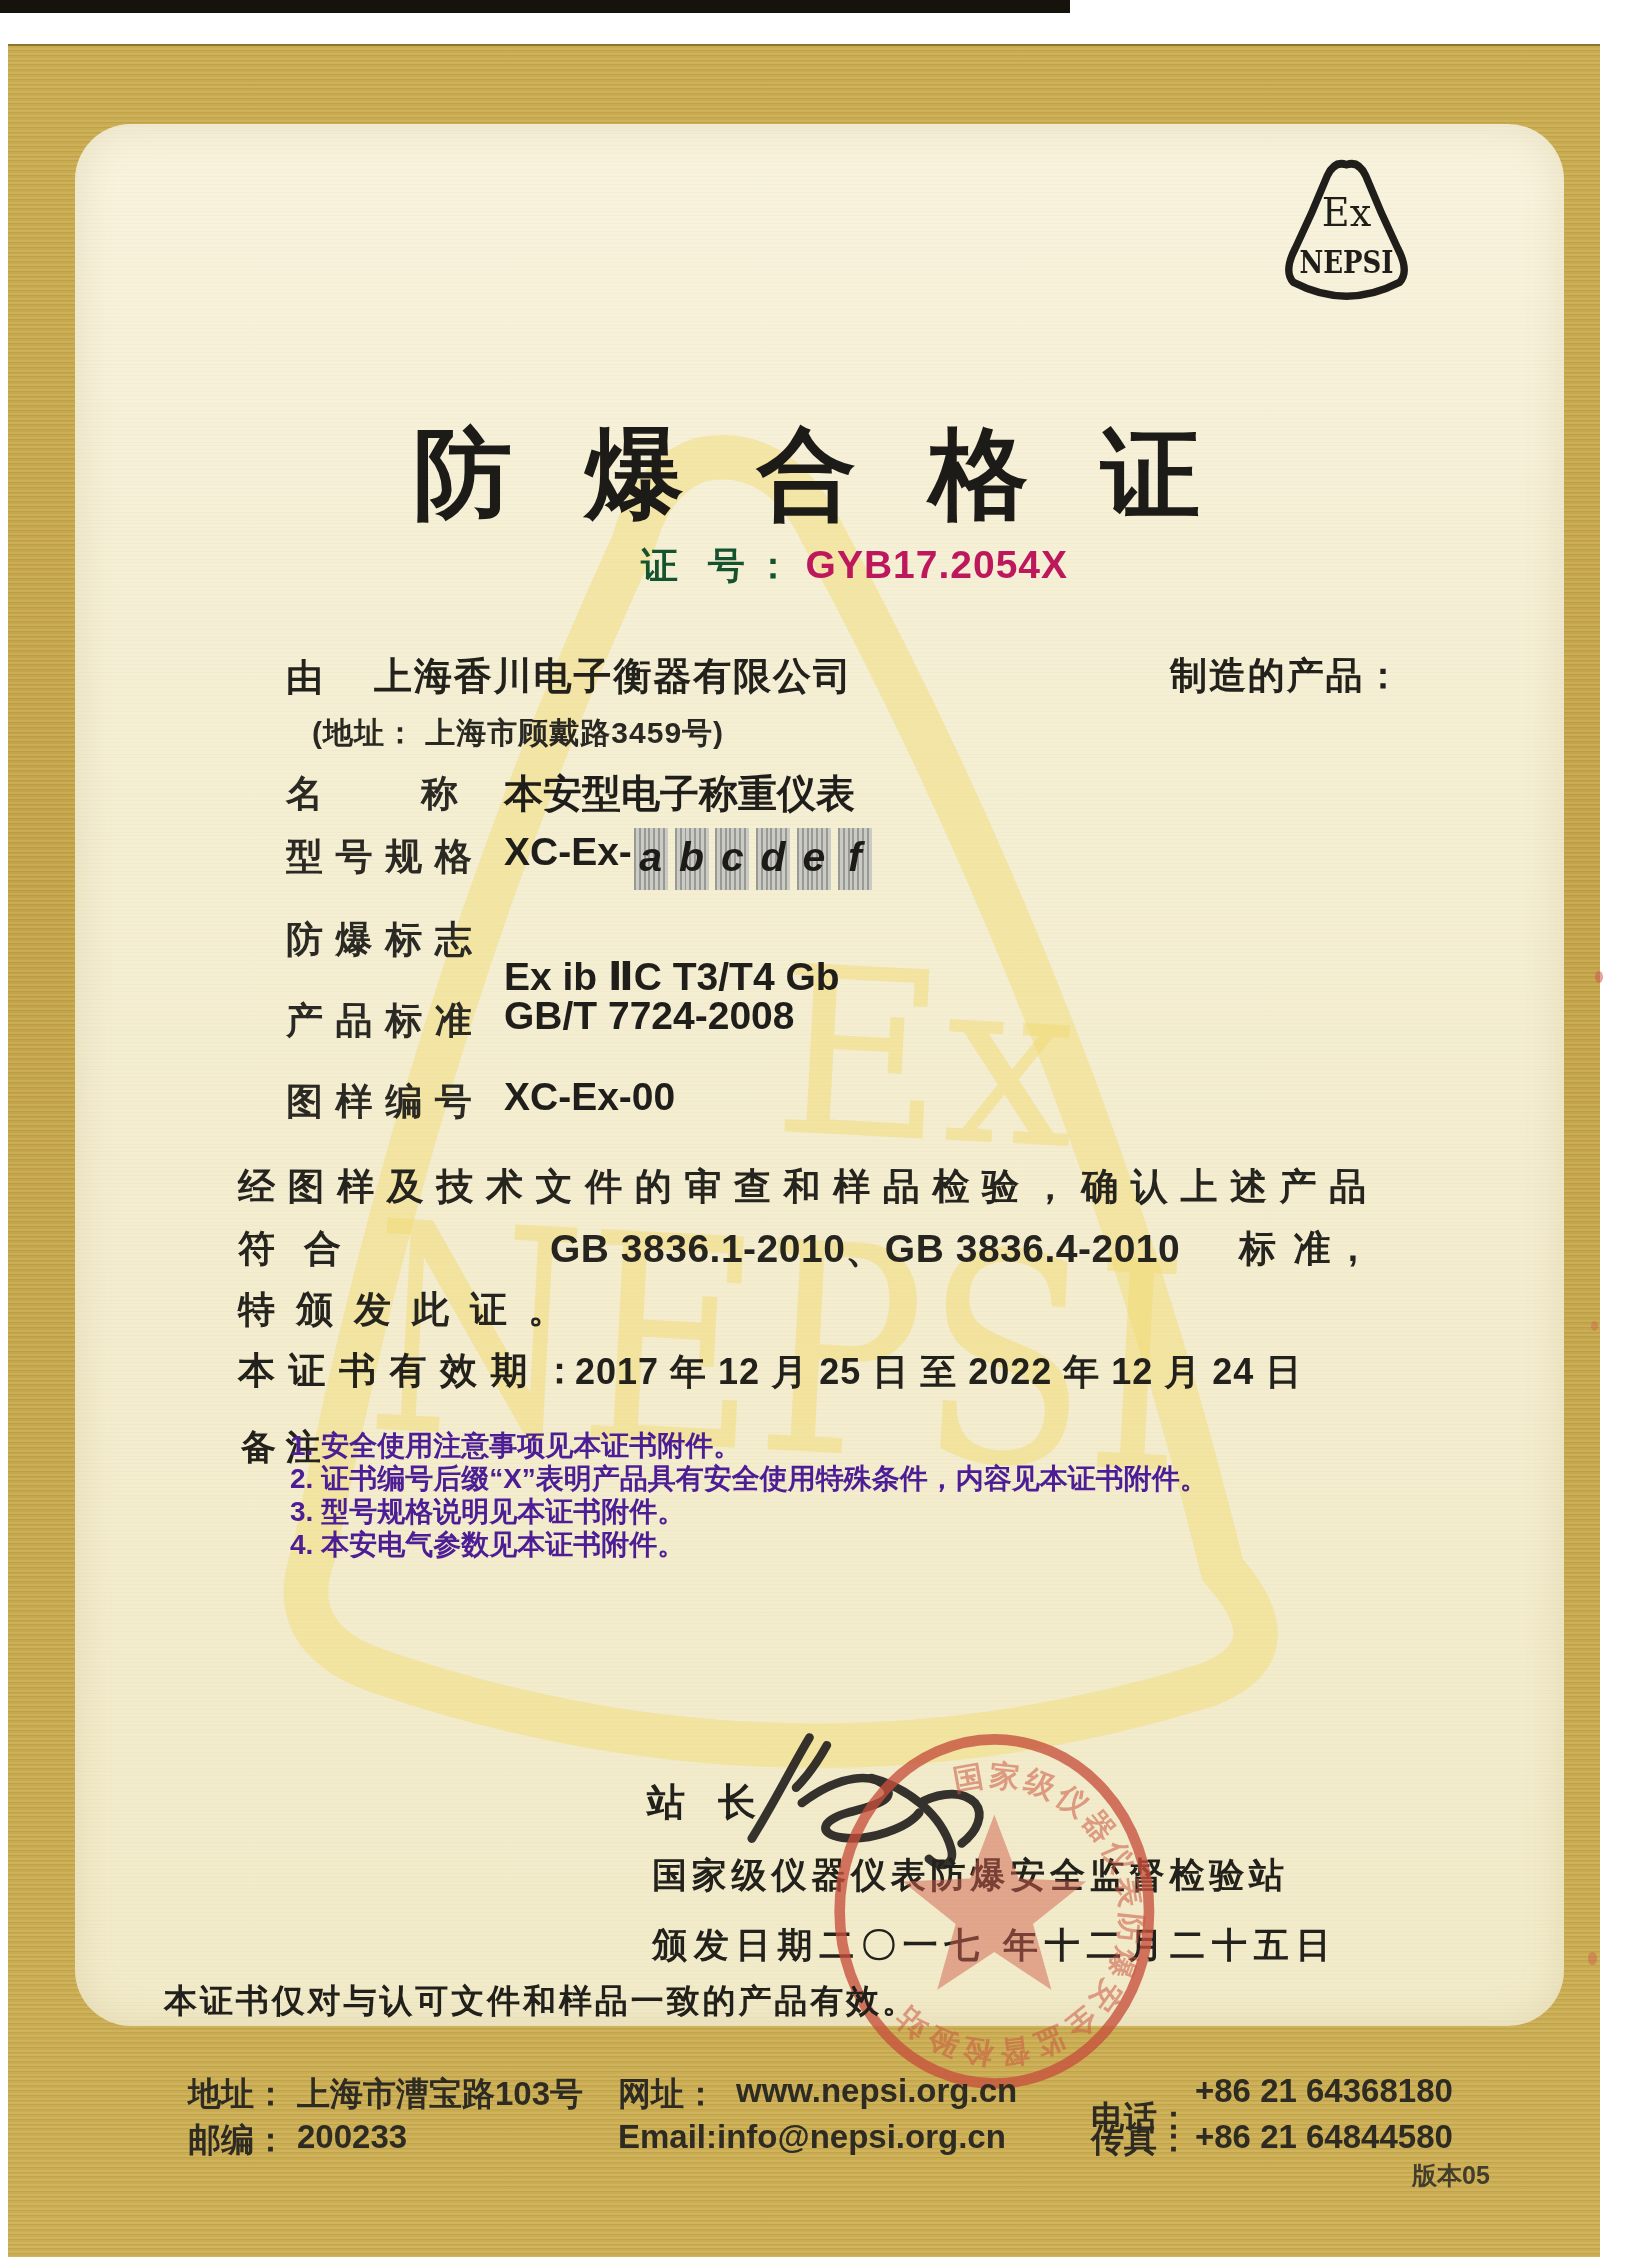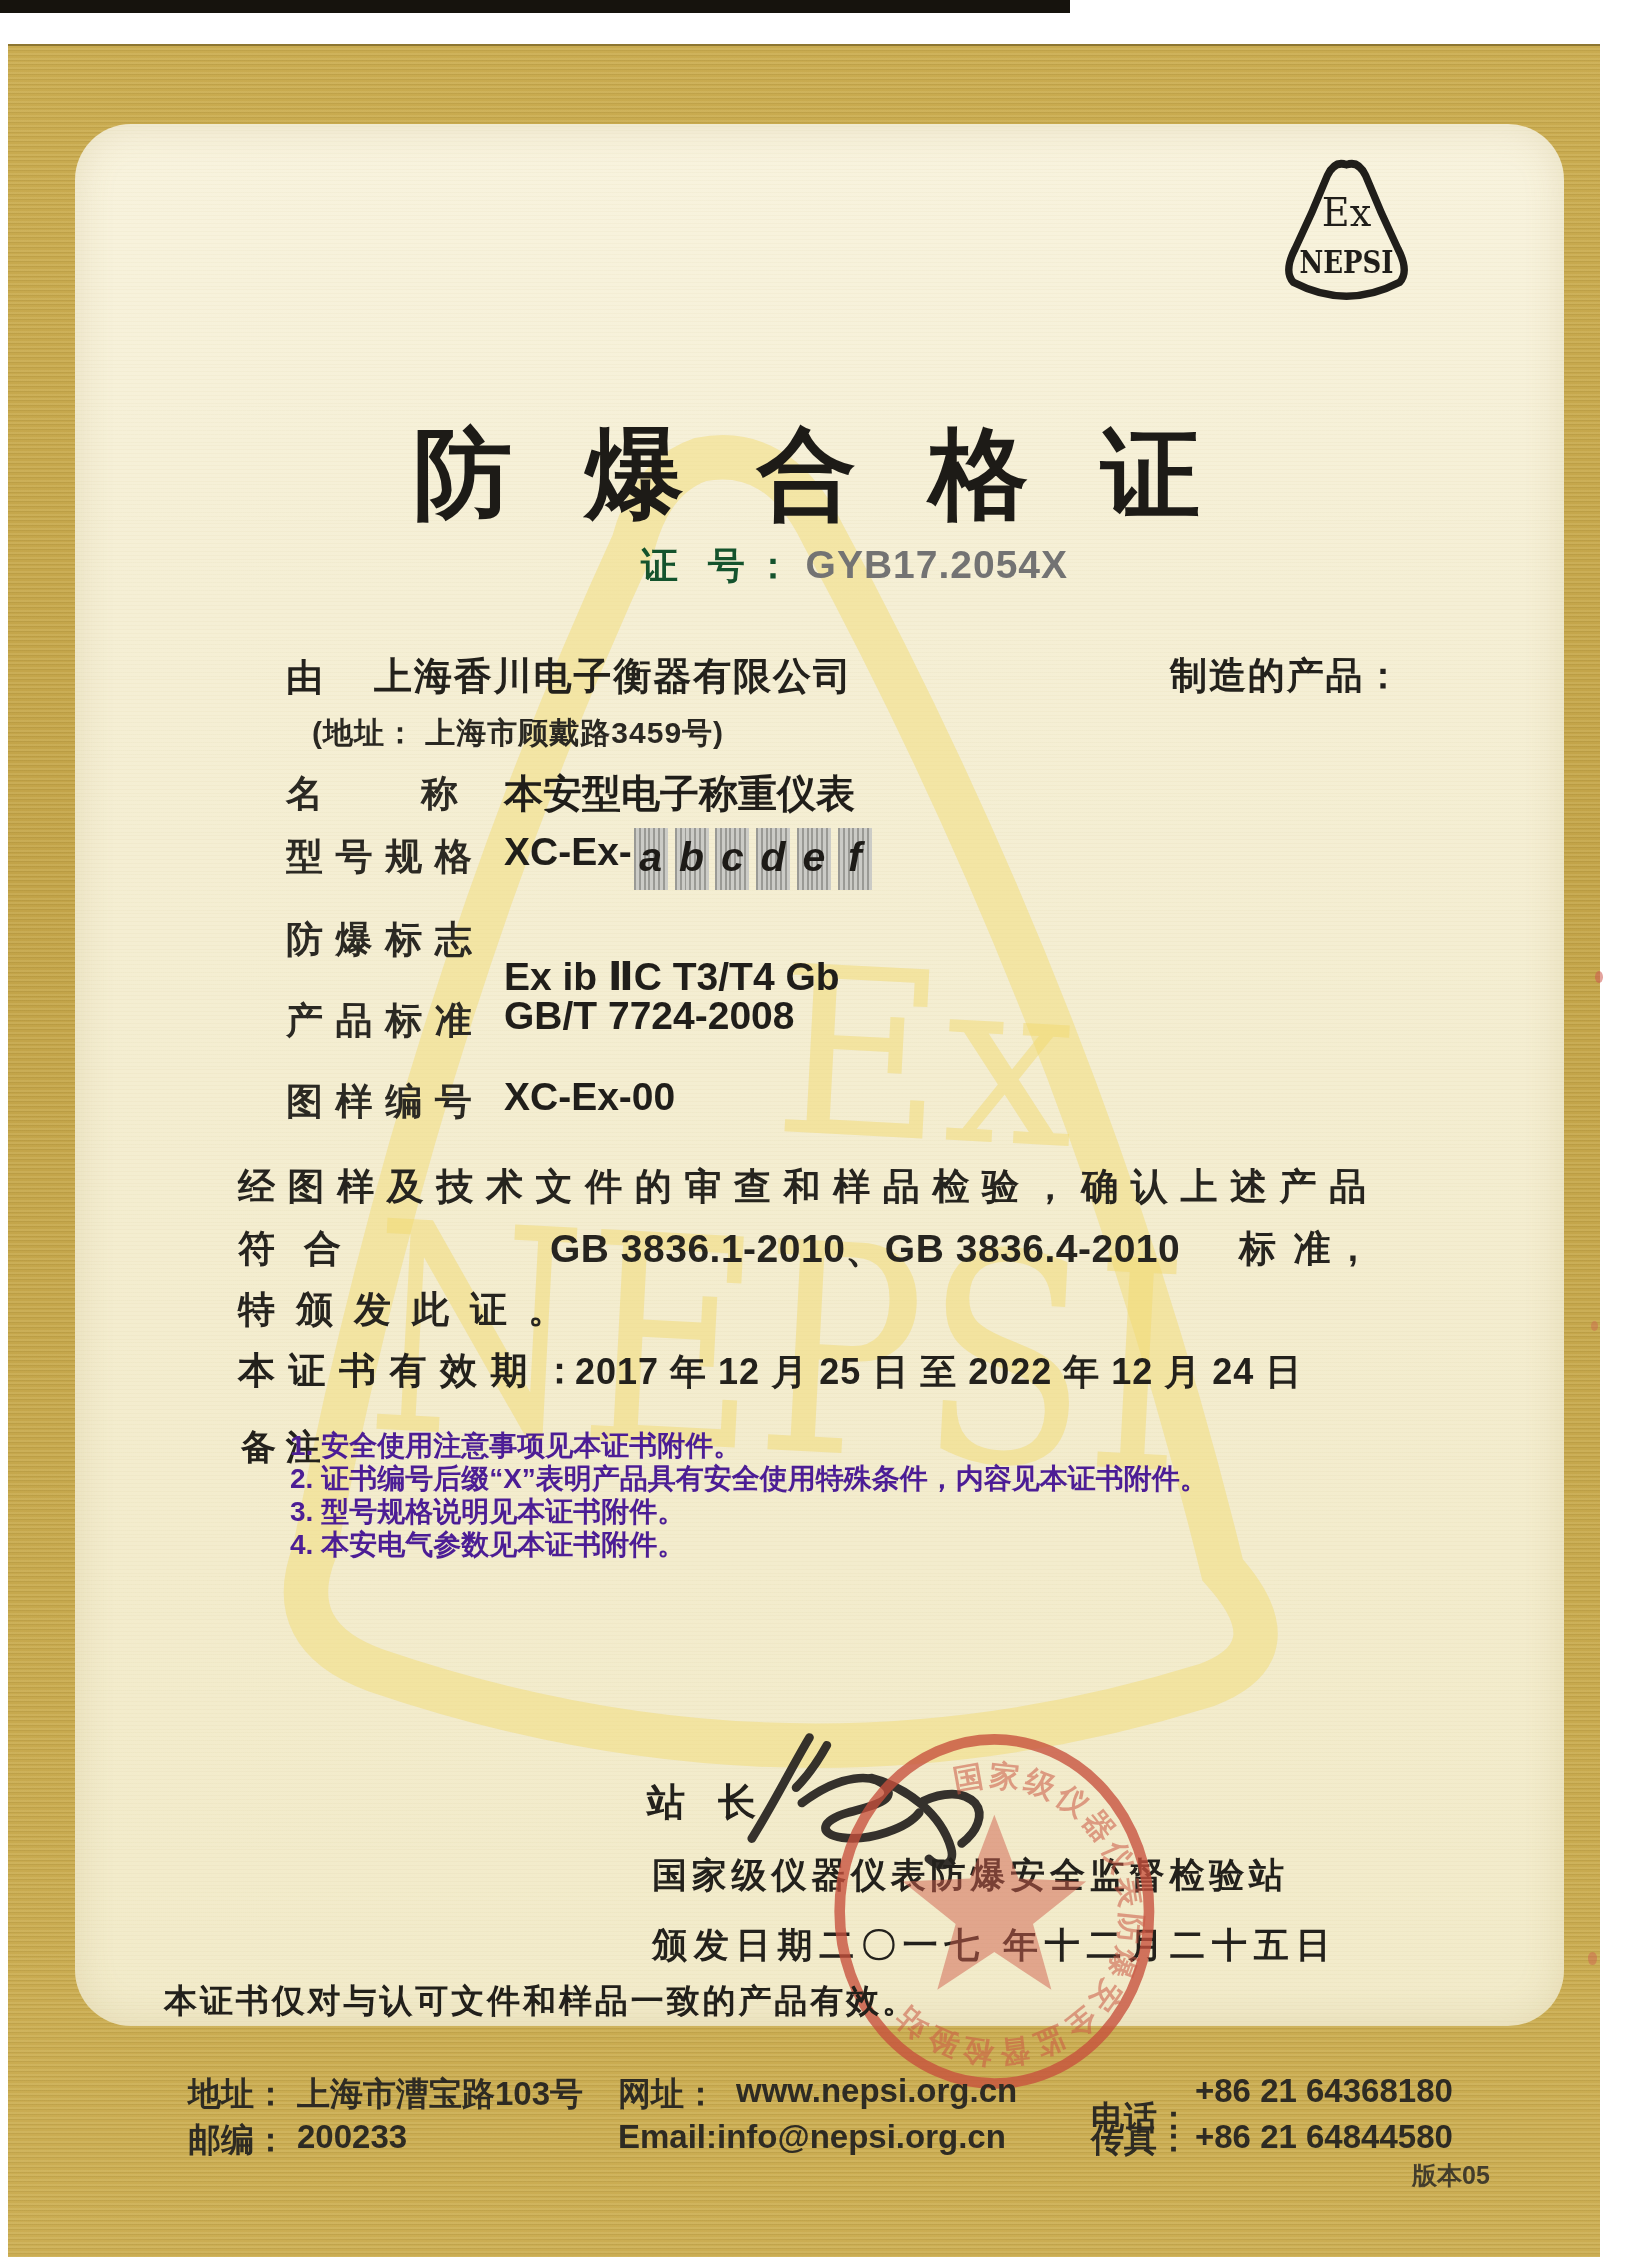--- a/index.html
+++ b/index.html
@@ -25,21 +25,21 @@
     background:
       repeating-linear-gradient(0deg, rgba(170,150,80,0.045) 0 1px, rgba(0,0,0,0) 1px 3.9px),
       linear-gradient(180deg,#f8f3de 0%,#f5efd5 25%,#f3eccd 75%,#f2ebca 100%);
     box-shadow:inset 0 0 39px rgba(160,135,60,0.18);
   }
   
   .cn{color:#23211c;}
   #title{left:413px;top:409px;font-size:99px;font-weight:bold;letter-spacing:73px;white-space:nowrap;color:#1d1b17;}
   #certno-line{left:641px;top:541px;white-space:nowrap;}
   #certno-label{font-size:37px;font-weight:bold;letter-spacing:9.7px;color:#14532d;}
-  #certno-value{font-size:39px;font-weight:bold;letter-spacing:1px;color:#737373;}
+  #certno-value{font-size:39px;font-weight:bold;letter-spacing:1px;color:#be185d;}
   #issued-by{left:286px;top:653px;font-size:37px;font-weight:bold;}
   #manufacturer{left:374px;top:651px;font-size:38px;font-weight:bold;letter-spacing:1.9px;}
   #made-products{left:1170px;top:651px;font-size:37px;font-weight:bold;letter-spacing:1.9px;}
   #mfr-address{left:312px;top:713px;font-size:30px;font-weight:bold;letter-spacing:1px;color:#2a2822;}
   .field-label{left:286px;font-size:37px;font-weight:bold;letter-spacing:12.6px;white-space:nowrap;color:#2b2923;}
   .field-label-name{letter-spacing:98px;}
   .field-value{left:504px;font-size:39px;font-weight:bold;white-space:nowrap;color:#201e1a;}
   #redacted-boxes{display:inline-flex;gap:6.8px;margin-left:1.9px;vertical-align:-5.8px;}
   .redact-char{
     display:inline-block;width:34px;height:62px;line-height:58px;text-align:center;

